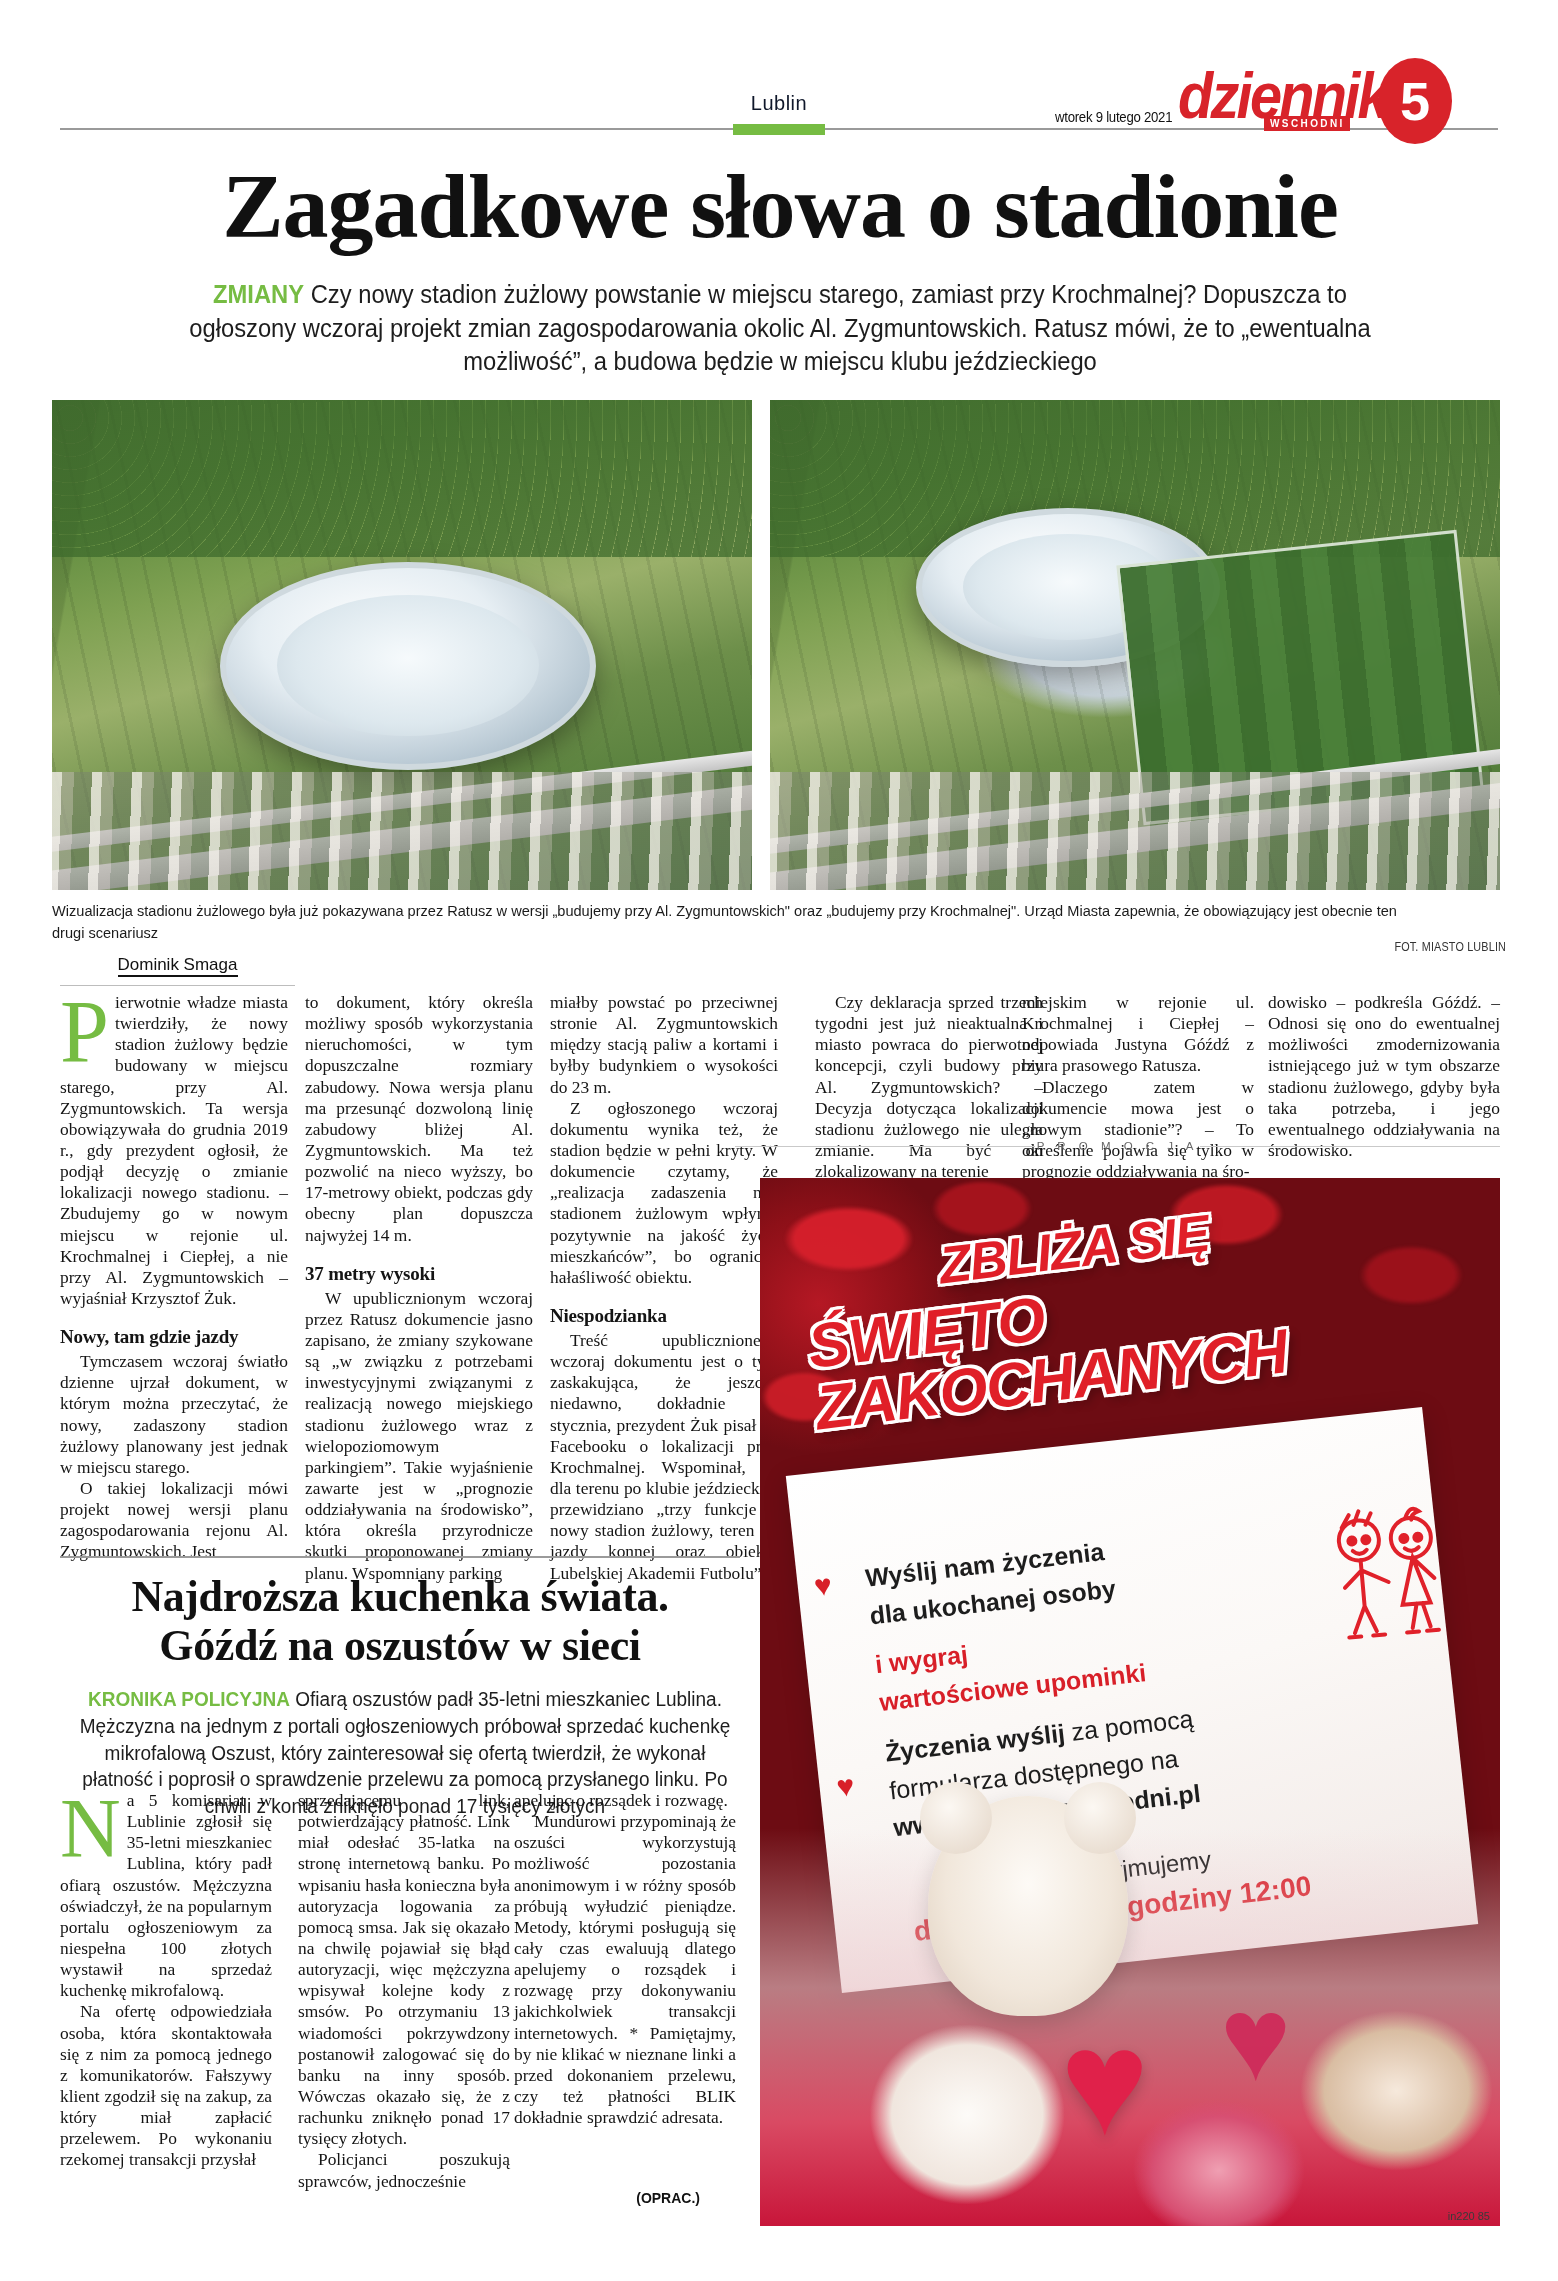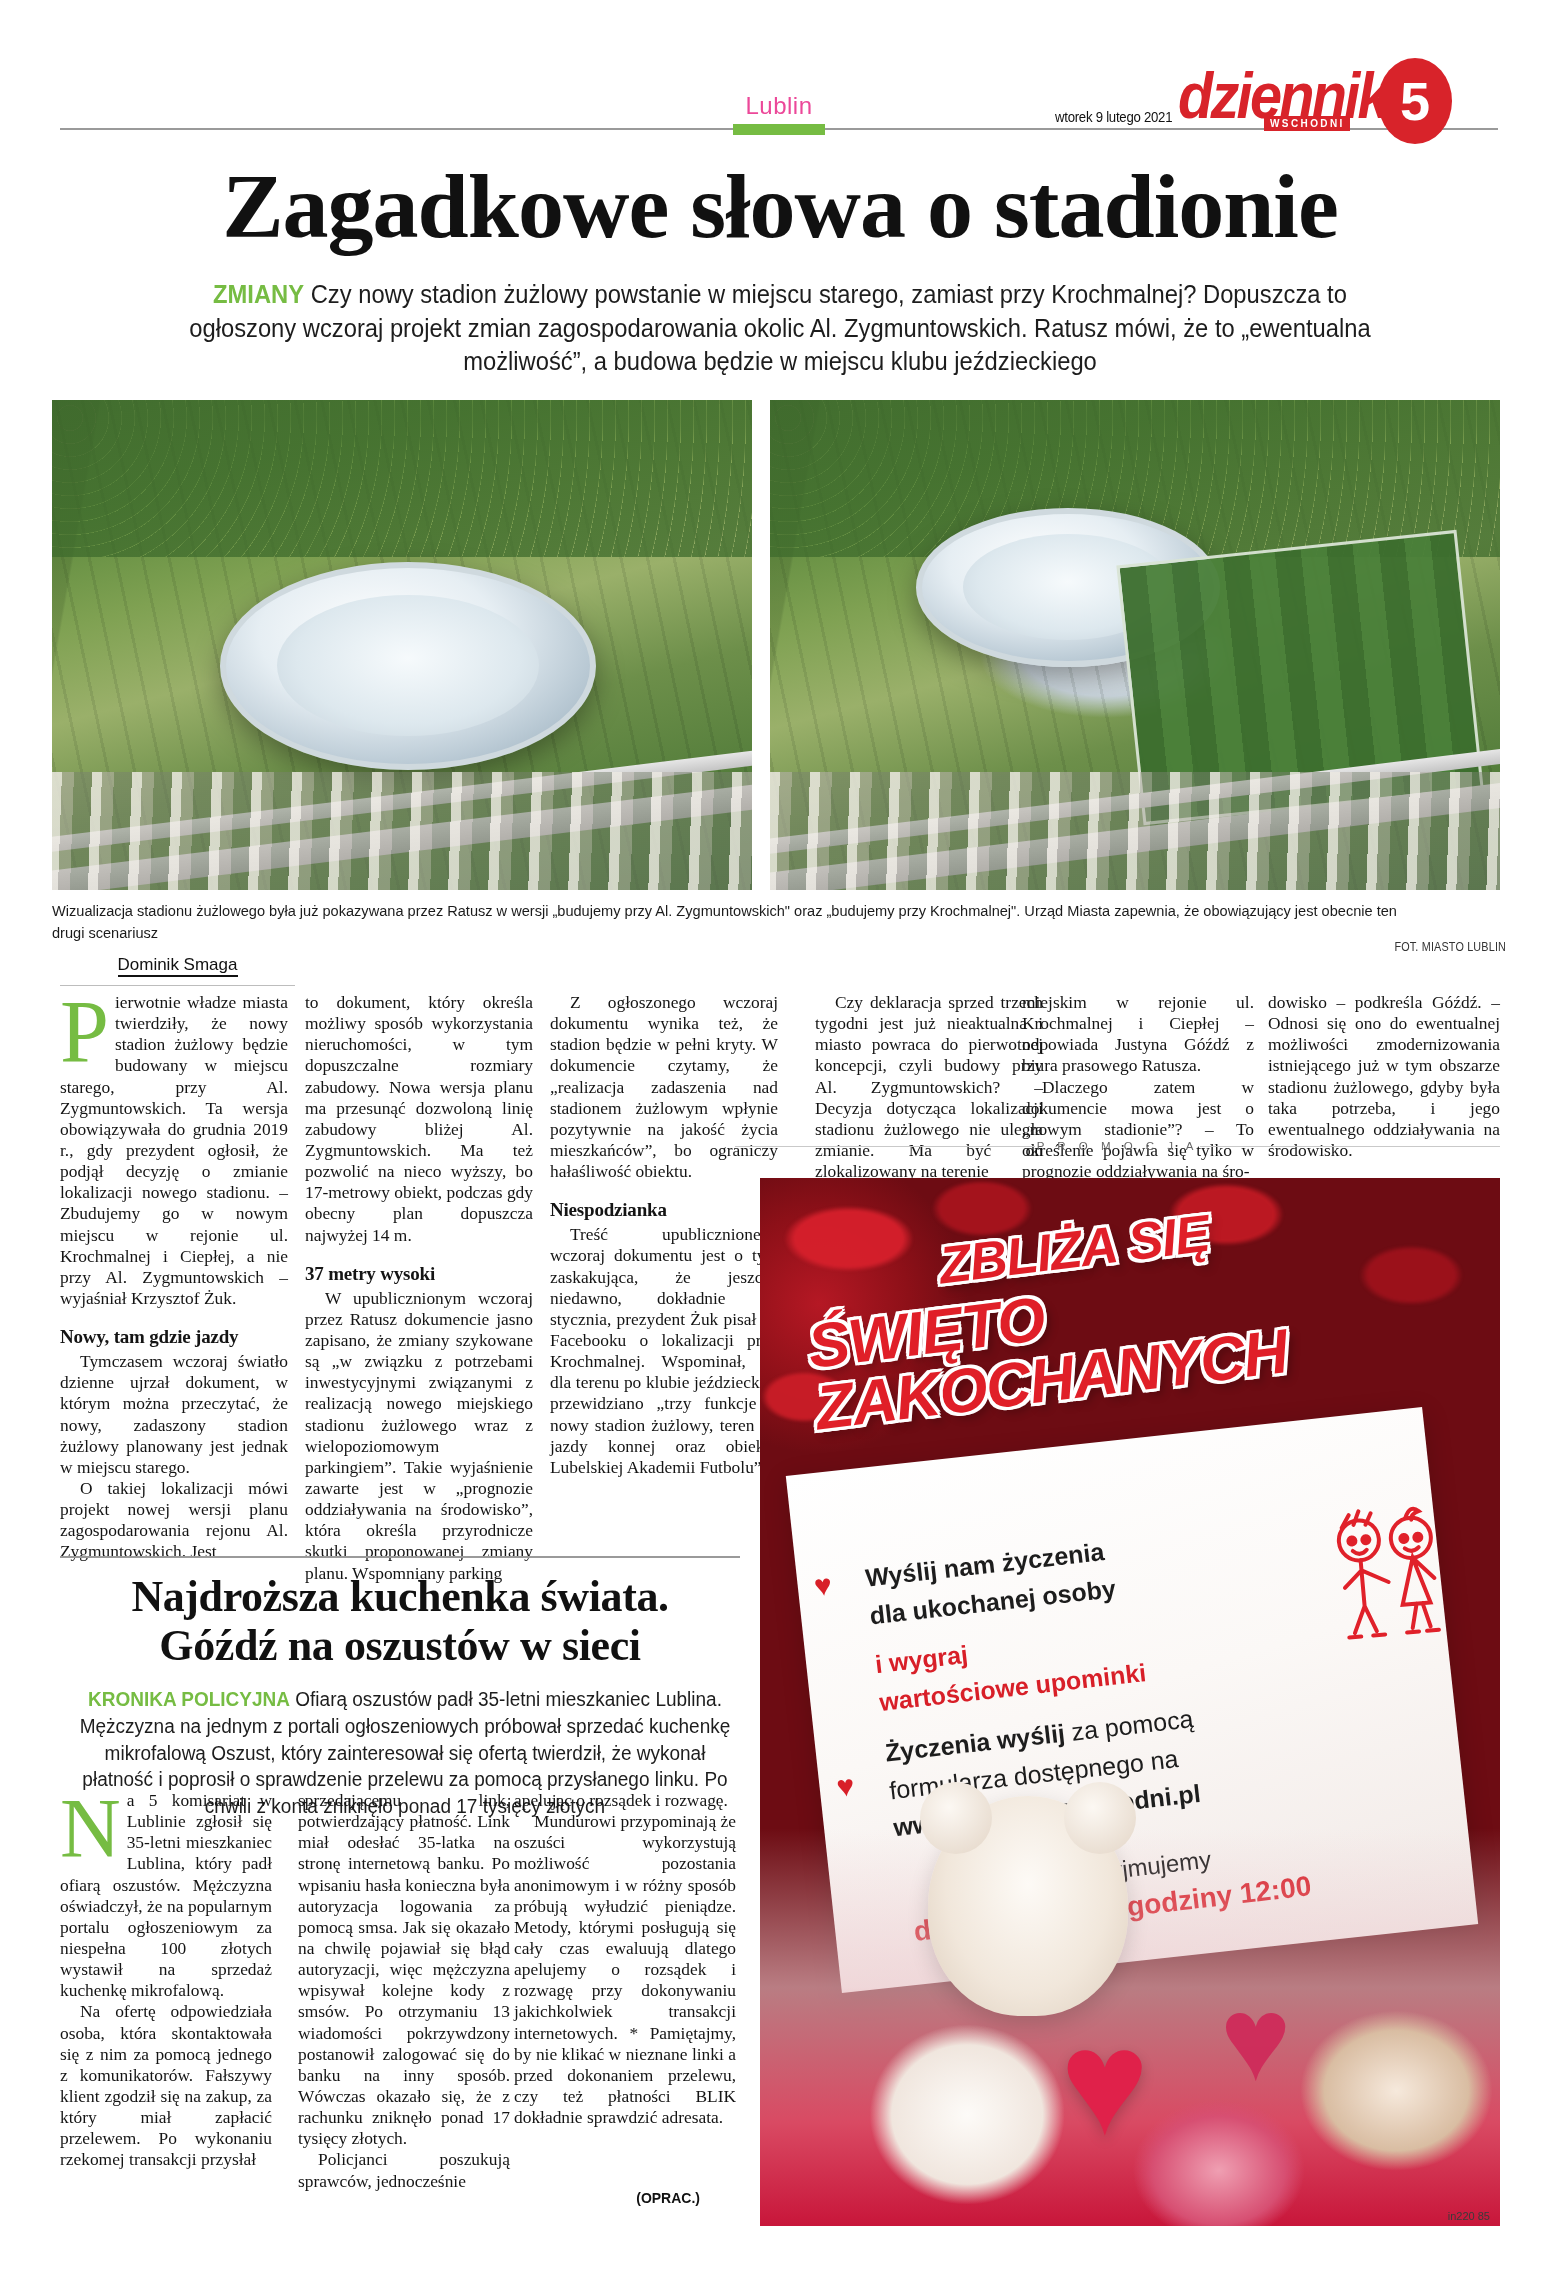--- a/index.html
+++ b/index.html
@@ -8,21 +8,21 @@
     font-family:"Liberation Serif",serif;color:#1a1a1a;
     overflow:hidden;position:relative;
   }
   .page{position:absolute;inset:0;}
 
   
   .masthead{position:absolute;left:60px;top:86px;width:1438px;height:62px;}
   .mast-rule{position:absolute;left:0;top:42px;width:1438px;height:2px;background:#9a9a9a;}
   .mast-section{
     position:absolute;left:50%;transform:translateX(-50%);top:6px;
-    font-family:"Liberation Sans",sans-serif;font-size:24px;color:#ec4899;
+    font-family:"Liberation Sans",sans-serif;font-size:20px;color:#0f172a;
     letter-spacing:.5px;font-weight:400;
   }
   .mast-section-bar{
     position:absolute;left:50%;transform:translateX(-50%);top:38px;
     width:92px;height:11px;background:#76bc43;
   }
   .mast-date{
     position:absolute;right:326px;top:22px;
     font-family:"Liberation Sans",sans-serif;font-size:15px;color:#111;
     letter-spacing:-.3px;transform:scaleX(.88);transform-origin:right center;
@@ -340,20 +340,21 @@
       <p>O takiej lokalizacji mówi projekt nowej wersji planu zagospodarowania rejonu Al. Zygmuntowskich. Jest</p>
     </div>
 
     <div class="col" id="c2">
       <p class="noind">to dokument, który określa możliwy sposób wykorzystania nieruchomości, w tym dopuszczalne rozmiary zabudowy. Nowa wersja planu ma przesunąć dozwoloną linię zabudowy bliżej Al. Zygmuntowskich. Ma też pozwolić na nieco wyższy, bo 17-metrowy obiekt, podczas gdy obecny plan dopuszcza najwyżej 14 m.</p>
       <h4>37 metry wysoki</h4>
       <p>W upublicznionym wczoraj przez Ratusz dokumencie jasno zapisano, że zmiany szykowane są „w związku z potrzebami inwestycyjnymi związanymi z realizacją nowego miejskiego stadionu żużlowego wraz z wielopoziomowym parkingiem”. Takie wyjaśnienie zawarte jest w „prognozie oddziaływania na środowisko”, która określa przyrodnicze skutki proponowanej zmiany planu. Wspomniany parking</p>
     </div>
 
     <div class="col" id="c3">
+      <p class="noind">miałby powstać po przeciwnej stronie Al. Zygmuntowskich między stacją paliw a kortami i byłby budynkiem o wysokości do 23 m.</p>
       <p>Z ogłoszonego wczoraj dokumentu wynika też, że stadion będzie w pełni kryty. W dokumencie czytamy, że „realizacja zadaszenia nad stadionem żużlowym wpłynie pozytywnie na jakość życia mieszkańców”, bo ograniczy hałaśliwość obiektu.</p>
       <h4>Niespodzianka</h4>
       <p>Treść upublicznionego wczoraj dokumentu jest o tyle zaskakująca, że jeszcze niedawno, dokładnie 22 stycznia, prezydent Żuk pisał na Facebooku o lokalizacji przy Krochmalnej. Wspominał, że dla terenu po klubie jeździeckim przewidziano „trzy funkcje – nowy stadion żużlowy, teren do jazdy konnej oraz obiekty Lubelskiej Akademii Futbolu”.</p>
     </div>
 
     <div class="col" id="c4">
       <p>Czy deklaracja sprzed trzech tygodni jest już nieaktualna i miasto powraca do pierwotnej koncepcji, czyli budowy przy Al. Zygmuntowskich? – Decyzja dotycząca lokalizacji stadionu żużlowego nie uległa zmianie. Ma być on zlokalizowany na terenie</p>
     </div>
 
     <div class="col" id="c5">

